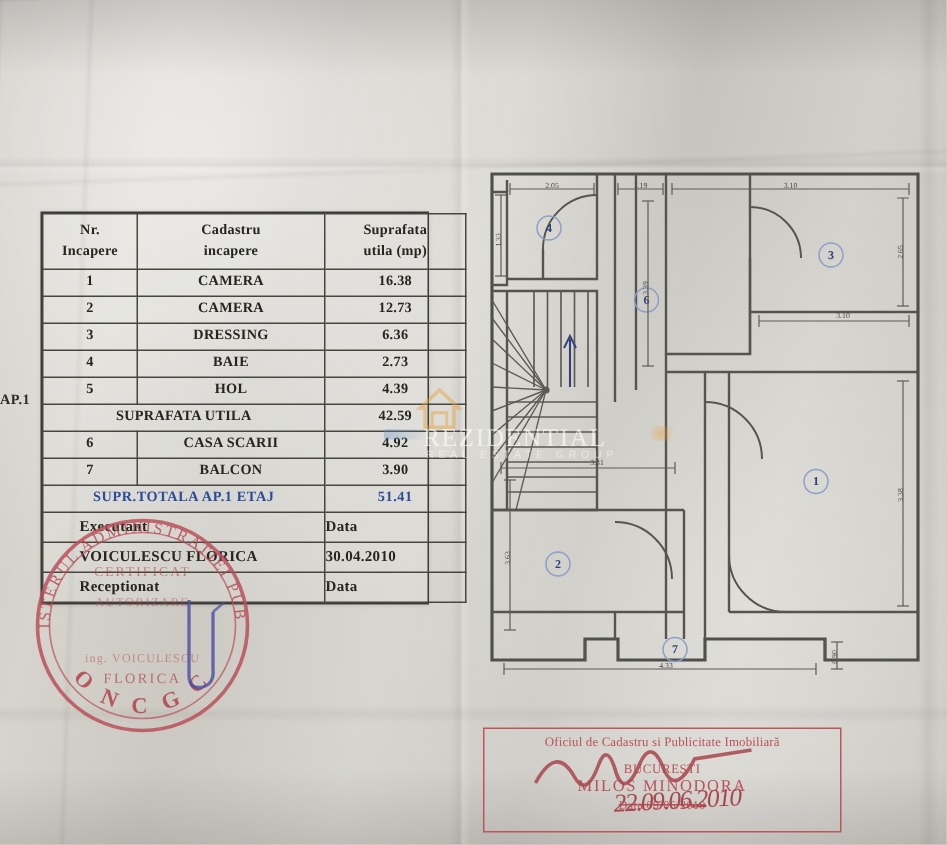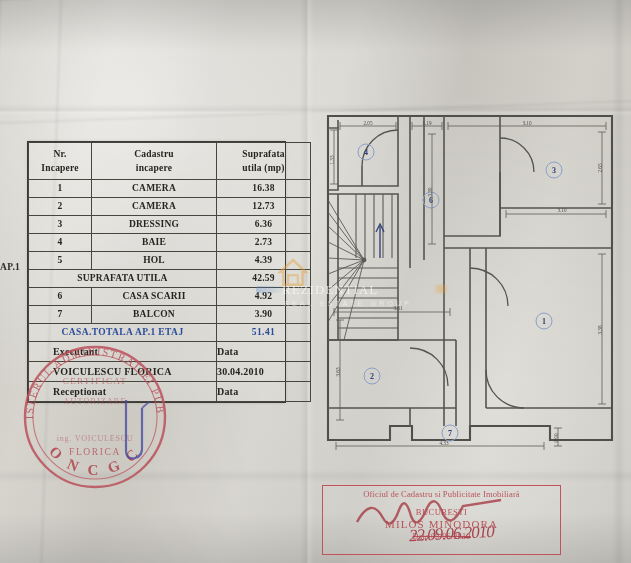--- a/index.html
+++ b/index.html
@@ -131,21 +131,21 @@
   }
   #wm .big{
     position:absolute;left:0;top:0;
     font-family:"Liberation Serif", serif;
     font-size:29px;color:rgba(255,255,255,.82);
     letter-spacing:1.2px;white-space:nowrap;
   }
   #wm .sub{
     position:absolute;left:46px;top:30px;
     font-family:"Liberation Serif", serif;
-    font-size:13px;color:rgba(255,255,255,.62);
+    font-size:17px;color:rgba(255,255,255,.62);
     letter-spacing:1px;white-space:nowrap;
   }
   #wm .sub2{
     position:absolute;left:48px;top:48px;
     font-family:"Liberation Sans", sans-serif;
     font-size:7px;color:rgba(255,255,255,.5);
     letter-spacing:3.2px;white-space:nowrap;
   }
   #wm .logo{
     position:absolute;left:40px;top:4px;width:34px;height:32px;
@@ -226,21 +226,21 @@
         <td class="c-den denum">CASA   SCARII</td>
         <td class="c-sup num">4.92</td>
       </tr>
       <tr>
         <td class="c-nr num">7</td>
         <td class="c-den denum">BALCON</td>
         <td class="c-sup num">3.90</td>
       </tr>
 
       <tr class="total">
-        <td colspan="2">CASA.TOTALA  AP.1  ETAJ</td>
+        <td colspan="2">SUPR.TOTALA  AP.1  ETAJ</td>
         <td class="num">51.41</td>
       </tr>
 
       <tr class="exec">
         <td colspan="2">Executant</td>
         <td class="right">Data</td>
       </tr>
       <tr class="exec">
         <td colspan="2">VOICULESCU  FLORICA</td>
         <td class="right">30.04.2010</td>

